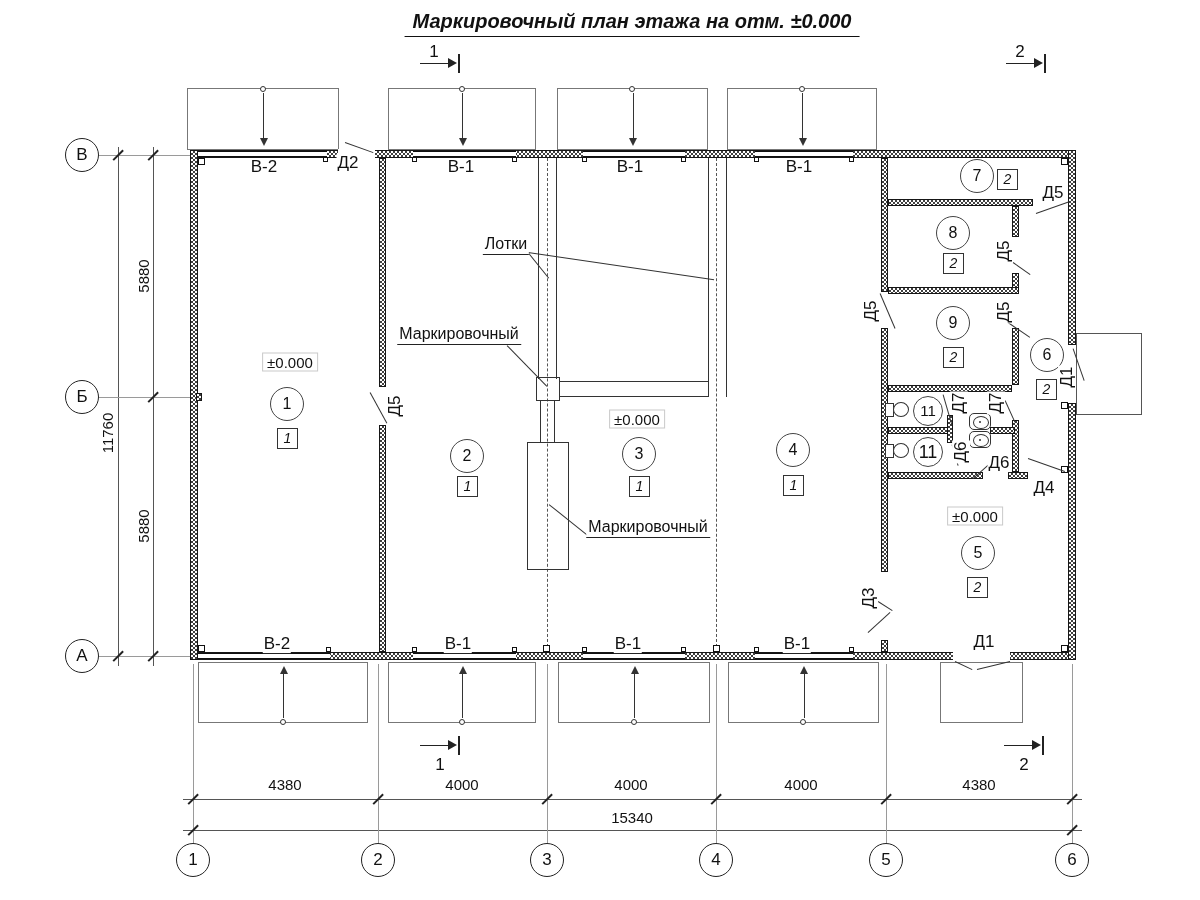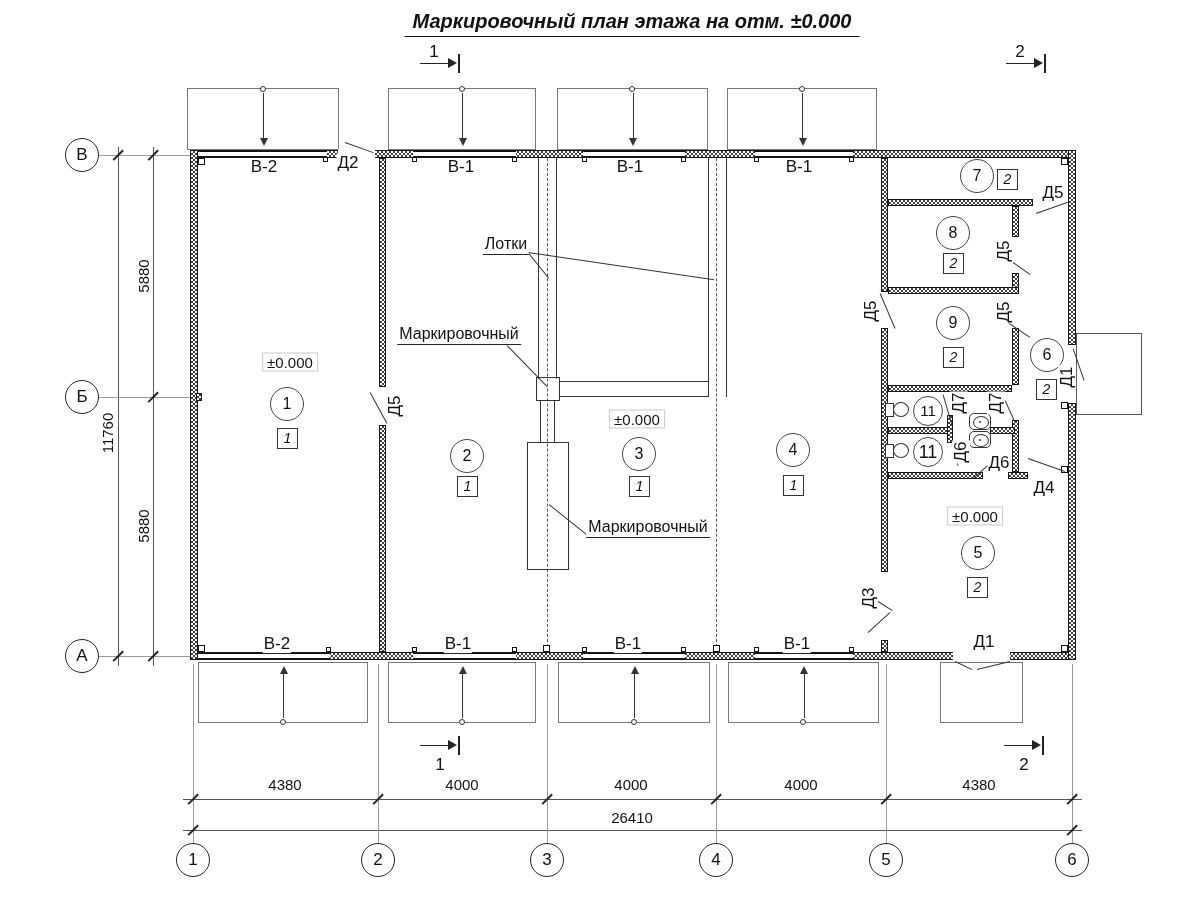--- a/index.html
+++ b/index.html
@@ -259,21 +259,21 @@
     <div class="bubble" style="left: 65px; top: 380px;">Б</div>
     <div class="gl" style="left: 99px; top: 656px; width: 91px; height: 1px;"></div>
     <div class="tick" style="left: 153px; top: 656px;"></div>
     <div class="tick" style="left: 118px; top: 656px;"></div>
     <div class="bubble" style="left: 65px; top: 639px;">А</div>
     <div class="dim" style="left: 285px; top: 784px;">4380</div>
     <div class="dim" style="left: 462px; top: 784px;">4000</div>
     <div class="dim" style="left: 631px; top: 784px;">4000</div>
     <div class="dim" style="left: 801px; top: 784px;">4000</div>
     <div class="dim" style="left: 979px; top: 784px;">4380</div>
-    <div class="dim" style="left: 632px; top: 817px;">26410</div>
+    <div class="dim" style="left: 632px; top: 817px;">15340</div>
     <div class="dimr" style="left: 143px; top: 276px;">5880</div>
     <div class="dimr" style="left: 143px; top: 526px;">5880</div>
     <div class="dimr" style="left: 107px; top: 433px;">11760</div>
     <div class="rc" style="left: 270px; top: 387px; width: 34px; height: 34px; line-height: 32px; font-size: 16px;">1</div>
     <div class="rbox" style="left: 277px; top: 428px;">1</div>
     <div class="elev" style="left: 290px; top: 362px;">±0.000</div>
     <div class="rc" style="left: 450px; top: 439px; width: 34px; height: 34px; line-height: 32px; font-size: 16px;">2</div>
     <div class="rbox" style="left: 457px; top: 476px;">1</div>
     <div class="rc" style="left: 622px; top: 437px; width: 34px; height: 34px; line-height: 32px; font-size: 16px;">3</div>
     <div class="rbox" style="left: 629px; top: 476px;">1</div>

